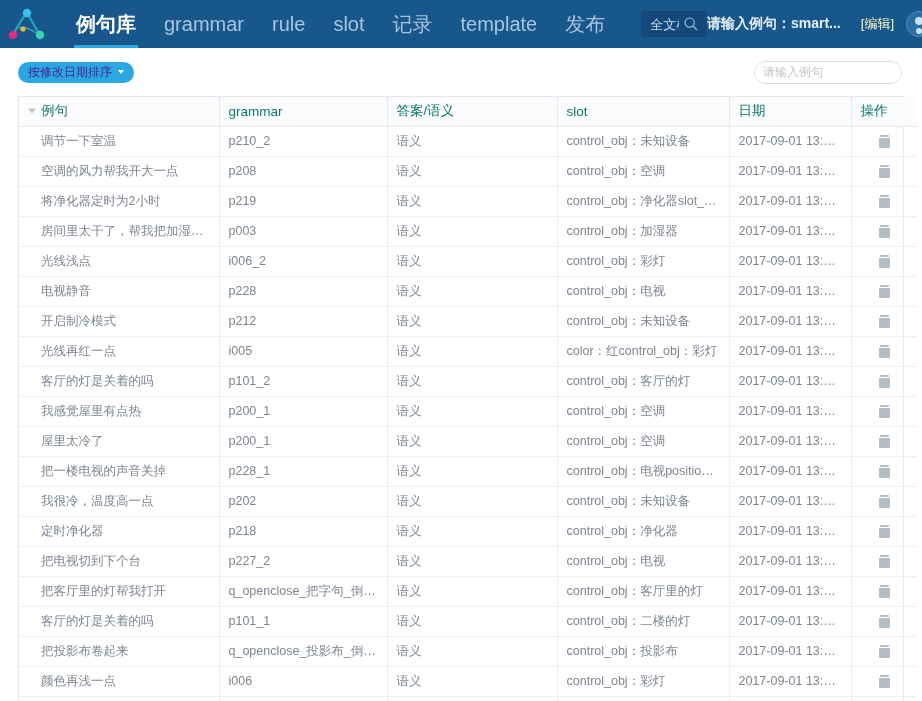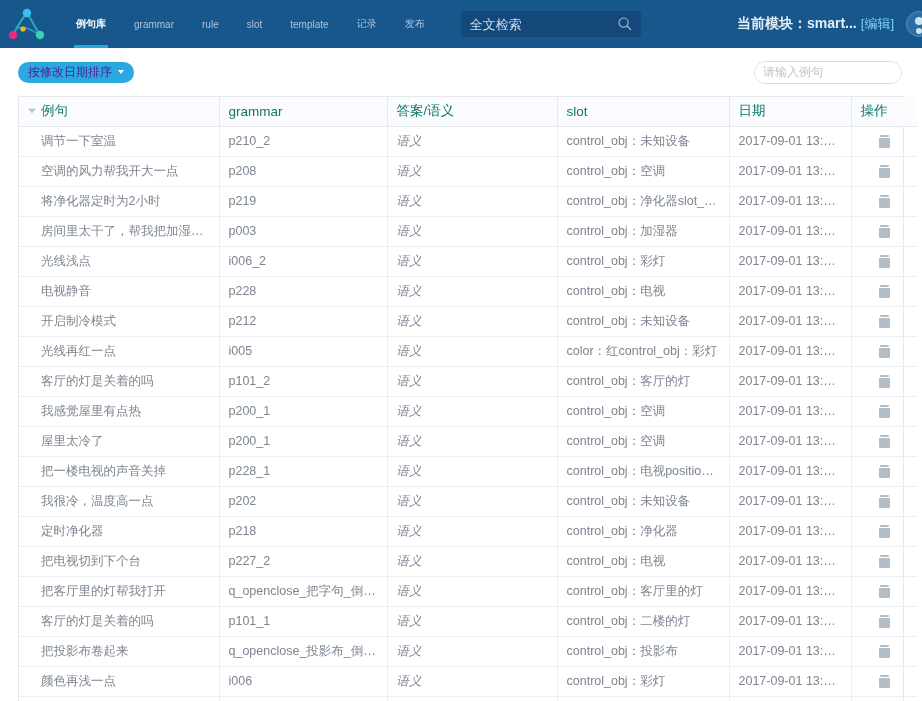--- a/index.html
+++ b/index.html
@@ -31,21 +31,21 @@
     align-items: stretch;
     height: 48px;
     margin-left: 6px;
   }
   .nav-item {
     position: relative;
     display: flex;
     align-items: center;
     padding: 0 14px;
     color: #a9c4dc;
-    font-size: 10px;
+    font-size: 20px;
     height: 48px;
     cursor: pointer;
     white-space: nowrap;
   }
   .nav-item.active {
     color: #ffffff;
     font-weight: bold;
   }
   .nav-item.active::after {
     content: "";
@@ -87,23 +87,23 @@
     align-items: center;
     padding-right: 0px;
     white-space: nowrap;
   }
   .module-label {
     color: #e6eef6;
     font-size: 14px;
     font-weight: bold;
   }
   .module-edit {
-    color: #7dd3fc;
+    color: #fef9c3;
     font-size: 13px;
-    margin-left: 4px;
+    margin-left: 20px;
     cursor: pointer;
   }
   .avatar {
     width: 26px; height: 26px;
     border-radius: 50%;
     background: #2a6ea8;
     border: 1.5px solid #4e8fc4;
     margin-left: 12px;
     margin-right: -10px;
     position: relative;
@@ -217,21 +217,21 @@
     color: #7c8591;
     padding: 0 9px;
     white-space: nowrap;
     overflow: hidden;
     text-overflow: ellipsis;
   }
   tbody td:last-child { border-right: none; }
   tbody td.col-sent { padding-left: 22px; }
   .col-sent   { width: 200px; }
   .col-gram   { width: 168px; }
-  .col-ans    { width: 170px; font-style: italic; }
+  .col-ans    { width: 170px; }
   .col-slot   { width: 172px; }
   .col-date   { width: 122px; }
   .col-op     { width: 66px; }
   td.col-op { text-align: center; padding: 0; }
   .trash {
     display: inline-block;
     width: 11px; height: 13px;
     position: relative;
     cursor: pointer;
     vertical-align: middle;
@@ -277,40 +277,40 @@
     <div class="nav-item">
         <span>grammar</span>
       </div>
     <div class="nav-item">
         <span>rule</span>
       </div>
     <div class="nav-item">
         <span>slot</span>
       </div>
     <div class="nav-item">
+        <span>记录</span>
+      </div>
+    <div class="nav-item">
         <span>template</span>
-      </div>
-    <div class="nav-item">
-        <span>记录</span>
       </div>
     <div class="nav-item">
         <span>发布</span>
       </div>
   </div>
 
   <div class="header-search">
     <input type="text" placeholder="全文检索" style="">
     <svg class="sicon" viewBox="0 0 16 16">
       <circle cx="6.6" cy="6.6" r="4.6" stroke="#cddff0" stroke-width="1.2" fill="none"></circle>
       <line x1="10" y1="10" x2="14" y2="14" stroke="#cddff0" stroke-width="1.2"></line>
     </svg>
   </div>
 
   <div class="header-right">
-    <span class="module-label">当前模块：smart...</span>
+    <span class="module-label">请输入例句：smart...</span>
     <span class="module-edit">[编辑]</span>
     <div class="avatar"></div>
   </div>
 </div>
 
 <div class="toolbar">
   <button class="sort-btn">
     <span>按修改日期排序</span>
     <span class="caret-down"></span>
   </button>

